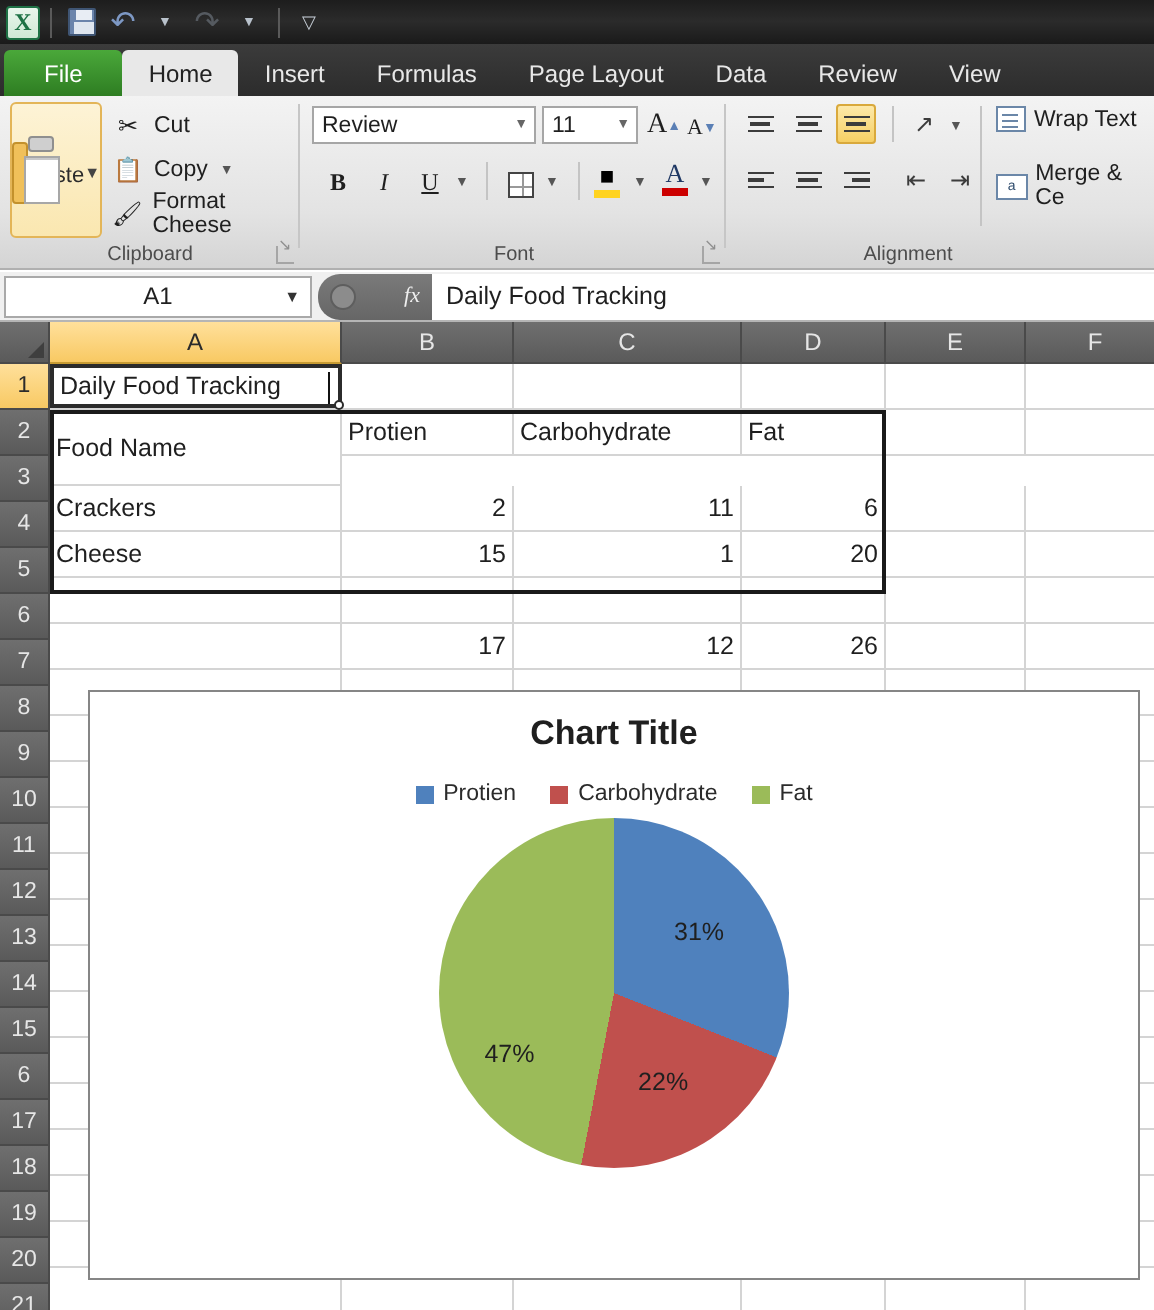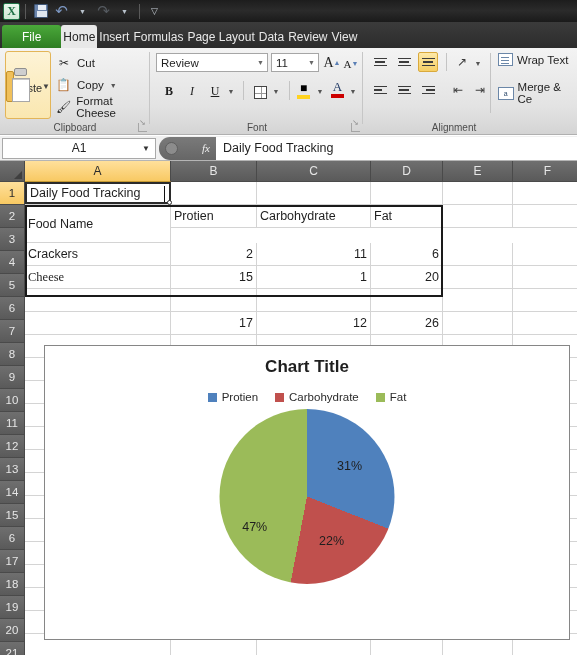--- a/index.html
+++ b/index.html
@@ -36,21 +36,21 @@
   .tiny-caret { font-size: 7px; color: #b9c2cc; }
   .qat-more { font-size: 9px; color: #c5ccd4; }
 
   
   .tabstrip {
     position: absolute; left: 0; top: 22px; width: 577px; height: 26px;
     background: linear-gradient(to bottom,#3b3b3b,#2c2c2c);
     display: flex; align-items: flex-end;
   }
   .tab {
-    height: 23px; padding: 0 2px; display: flex; align-items: center;
+    height: 23px; padding: 0 13px; display: flex; align-items: center;
     font-size: 12px; color: #e8e8e8; white-space: nowrap;
   }
   .tab.file {
     background: linear-gradient(to bottom,#4aa83a,#2e7d22);
     color: #fff; border-top-left-radius: 3px; border-top-right-radius: 3px;
     margin-left: 2px; padding: 0 20px;
   }
   .tab.active {
     background: #e8e8e8; color: #222;
     border-top-left-radius: 3px; border-top-right-radius: 3px;
@@ -484,21 +484,21 @@
         </div>
         <div class="crow">
           <div class="cell" style="width: 146px; height: 23px;">Crackers</div>
           <div class="cell num" style="width: 86px; height: 23px;">2</div>
           <div class="cell num" style="width: 114px; height: 23px;">11</div>
           <div class="cell num" style="width: 72px; height: 23px;">6</div>
           <div class="cell" style="width: 70px; height: 23px;"></div>
           <div class="cell" style="width: 70px; height: 23px;"></div>
         </div>
         <div class="crow">
-          <div class="cell" style="width: 146px; height: 23px; font-family: Liberation Serif, serif;">Cheese</div>
+          <div class="cell" style="width: 146px; height: 23px;">Cheese</div>
           <div class="cell num" style="width: 86px; height: 23px;">15</div>
           <div class="cell num" style="width: 114px; height: 23px;">1</div>
           <div class="cell num" style="width: 72px; height: 23px;">20</div>
           <div class="cell" style="width: 70px; height: 23px;"></div>
           <div class="cell" style="width: 70px; height: 23px;"></div>
         </div>
         <div class="crow">
           <div class="cell" style="width: 146px; height: 23px;"></div>
           <div class="cell" style="width: 86px; height: 23px;"></div>
           <div class="cell" style="width: 114px; height: 23px;"></div>

